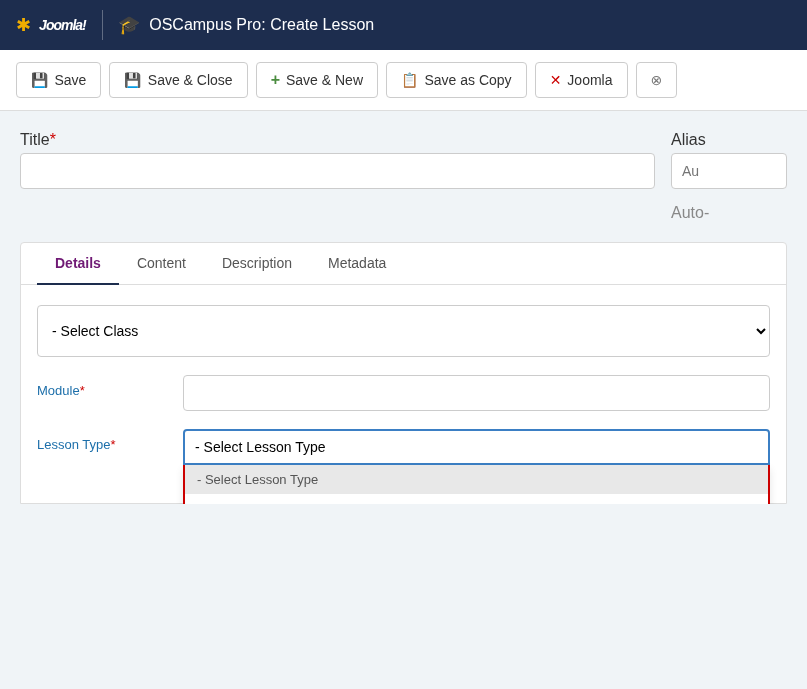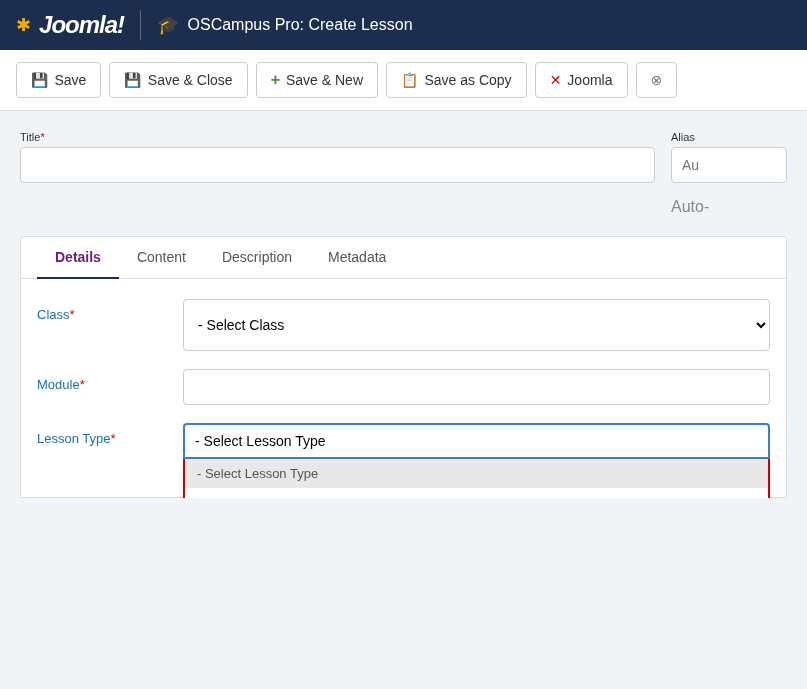--- a/index.html
+++ b/index.html
@@ -14,21 +14,21 @@
       padding: 0 16px;
       gap: 16px;
     }
     .top-nav-logo {
       display: flex;
       align-items: center;
       gap: 8px;
     }
     .joomla-logo {
       color: #fff;
-      font-size: 24px;
+      font-size: 14px;
       font-weight: bold;
       font-style: italic;
       letter-spacing: -1px;
     }
     .joomla-star {
       color: #f0ad00;
       font-size: 18px;
     }
     .top-nav-divider {
       width: 1px;
@@ -86,21 +86,21 @@
       margin-bottom: 20px;
       align-items: flex-start;
     }
     .title-group {
       flex: 1;
     }
     .alias-group {
       width: 116px;
     }
     .field-label {
-      font-size: 11px;
+      font-size: 16px;
       color: #333;
       margin-bottom: 4px;
       font-weight: 500;
     }
     .field-label .required {
       color: #c00;
     }
     .field-input {
       width: 100%;
       height: 36px;
@@ -286,23 +286,20 @@
     <div class="tabs-header">
       <div class="tab active">Details</div>
       <div class="tab">Content</div>
       <div class="tab">Description</div>
       <div class="tab">Metadata</div>
     </div>
 
     <div class="tab-content">
 
       <div class="form-row">
-        <div class="form-label">
-          <span>Class</span><span style="color:#c00">*</span>
-        </div>
         <div class="form-control-wrap">
           <select class="form-select">
             <option>- Select Class</option>
           </select>
         </div>
       </div>
 
       <div class="form-row">
         <div class="form-label">
           <span>Module</span><span style="color:#c00">*</span>

